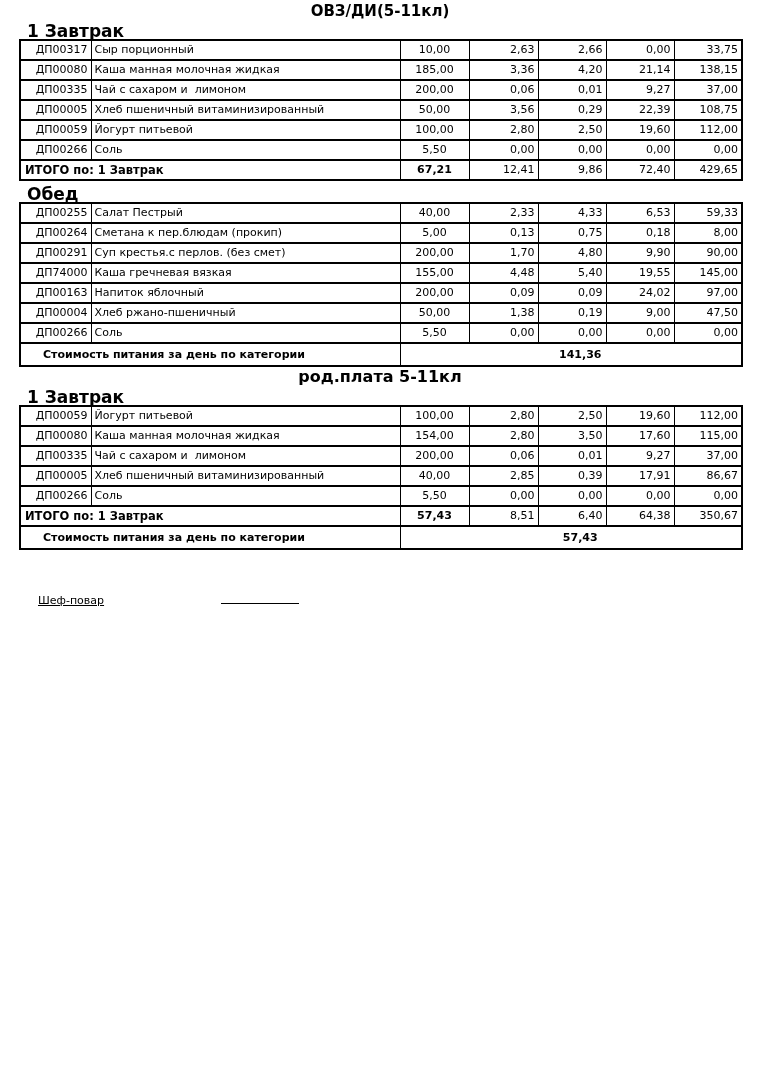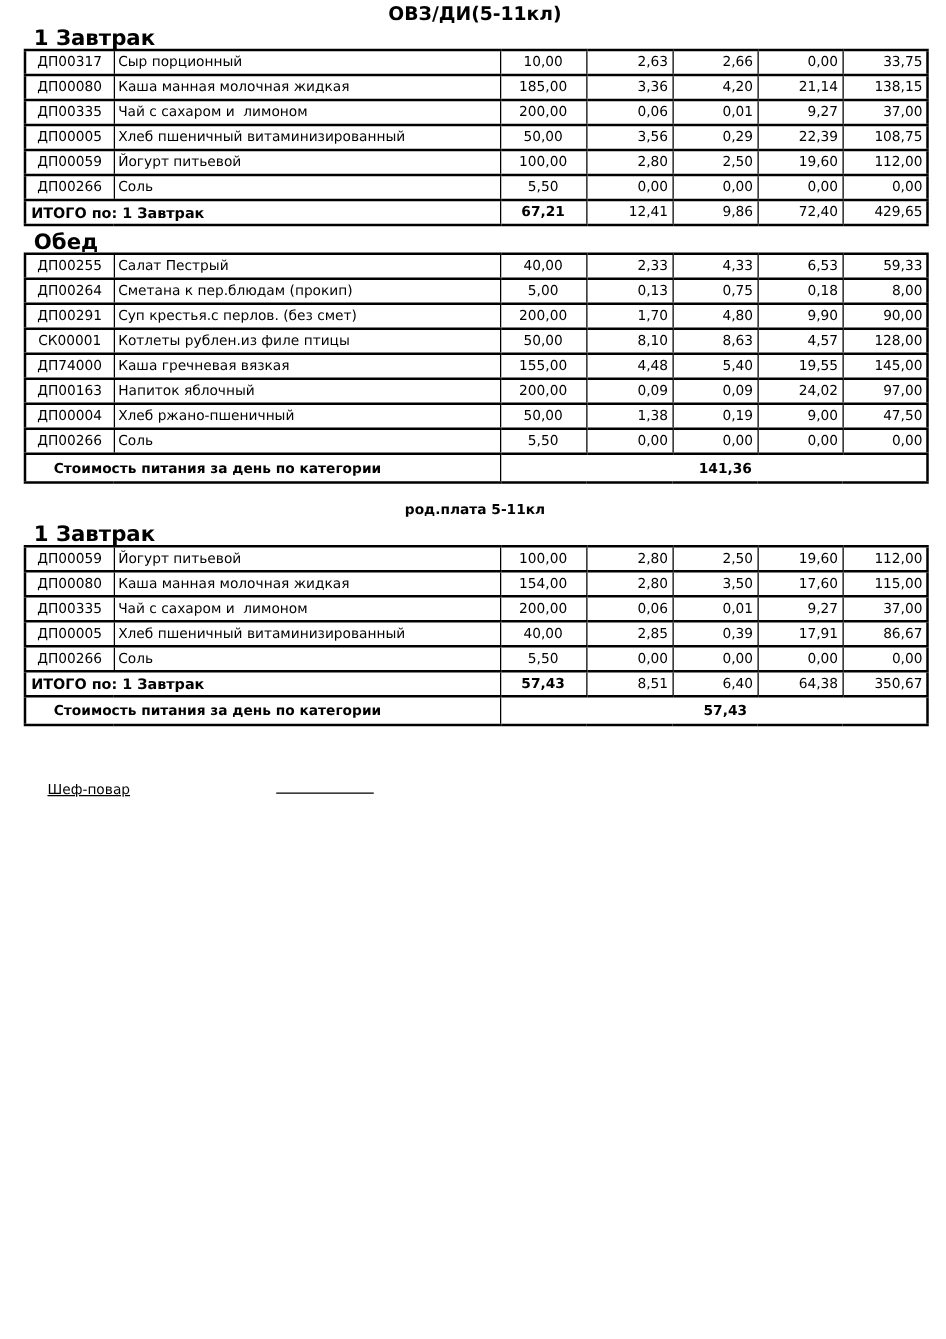--- a/index.html
+++ b/index.html
@@ -4,29 +4,29 @@
 <style>
   html,body{margin:0;padding:0;}
   body{
     width:757px;height:1071px;background:#ffffff;color:#000;
     font-family:"DejaVu Sans","Liberation Sans",sans-serif;
     -webkit-font-smoothing:antialiased;
   }
   .doc{padding:4px 16px 0 19px;}
   .report-title{font-size:15px;font-weight:bold;text-align:center;line-height:14px;}
   .meal-title{font-size:17px;font-weight:bold;margin:6px 0 1px 8px;line-height:14px;}
-  .cat-title{font-size:11px;font-weight:bold;text-align:center;margin:14px 0 0 0;line-height:14px;}
+  .cat-title{font-size:16px;font-weight:bold;text-align:center;margin:3px 0 0 0;line-height:14px;}
   table.menu{border-collapse:collapse;table-layout:fixed;width:722px;border:2px solid #000;}
   table.menu td{
     border-left:1px solid #000;border-right:1px solid #000;
     border-top:2px solid #000;border-bottom:2px solid #000;
     font-size:11px;height:18px;padding:0 3px;line-height:18px;
     white-space:pre;overflow:hidden;vertical-align:middle;
   }
-  td.code{text-align:center;padding-left:4px;}
+  td.code{text-align:right;padding-left:4px;}
   td.name{text-align:left;padding-left:4px;}
   td.qty{text-align:center;margin-top:32px;}
   td.num{text-align:right;padding-right:3px;}
   tr.total-row td.total-label{font-weight:bold;font-size:11.5px;padding-left:4px;}
   tr.total-row td.qty{font-weight:bold;}
   tr.day-total-row td{height:21px;line-height:21px;padding-left:22px;}
   td.day-total-label{font-weight:bold;font-size:14px;padding-left:4px;white-space:pre;}
   td.day-total-value{font-weight:bold;font-size:15px;text-align:center;padding-left:24px;}
   .signature{margin-top:41px;margin-left:19px;font-size:11px;line-height:14px;text-decoration:underline;}
   .sig-line{display:inline-block;width:78px;border-bottom:1px solid #000;margin-left:117px;height:12px;}
@@ -146,29 +146,20 @@
           <tr class="item-row">
             <td class="code">ДП00291</td>
             <td class="name">Суп крестья.с перлов. (без смет)</td>
             <td class="qty">200,00</td>
             <td class="num">1,70</td>
             <td class="num">4,80</td>
             <td class="num">9,90</td>
             <td class="num">90,00</td>
           </tr>
           <tr class="item-row">
-            <td class="code">СК00001</td>
-            <td class="name">Котлеты рублен.из филе птицы</td>
-            <td class="qty">50,00</td>
-            <td class="num">8,10</td>
-            <td class="num">8,63</td>
-            <td class="num">4,57</td>
-            <td class="num">128,00</td>
-          </tr>
-          <tr class="item-row">
             <td class="code">ДП74000</td>
             <td class="name">Каша гречневая вязкая</td>
             <td class="qty">155,00</td>
             <td class="num">4,48</td>
             <td class="num">5,40</td>
             <td class="num">19,55</td>
             <td class="num">145,00</td>
           </tr>
           <tr class="item-row">
             <td class="code">ДП00163</td>

